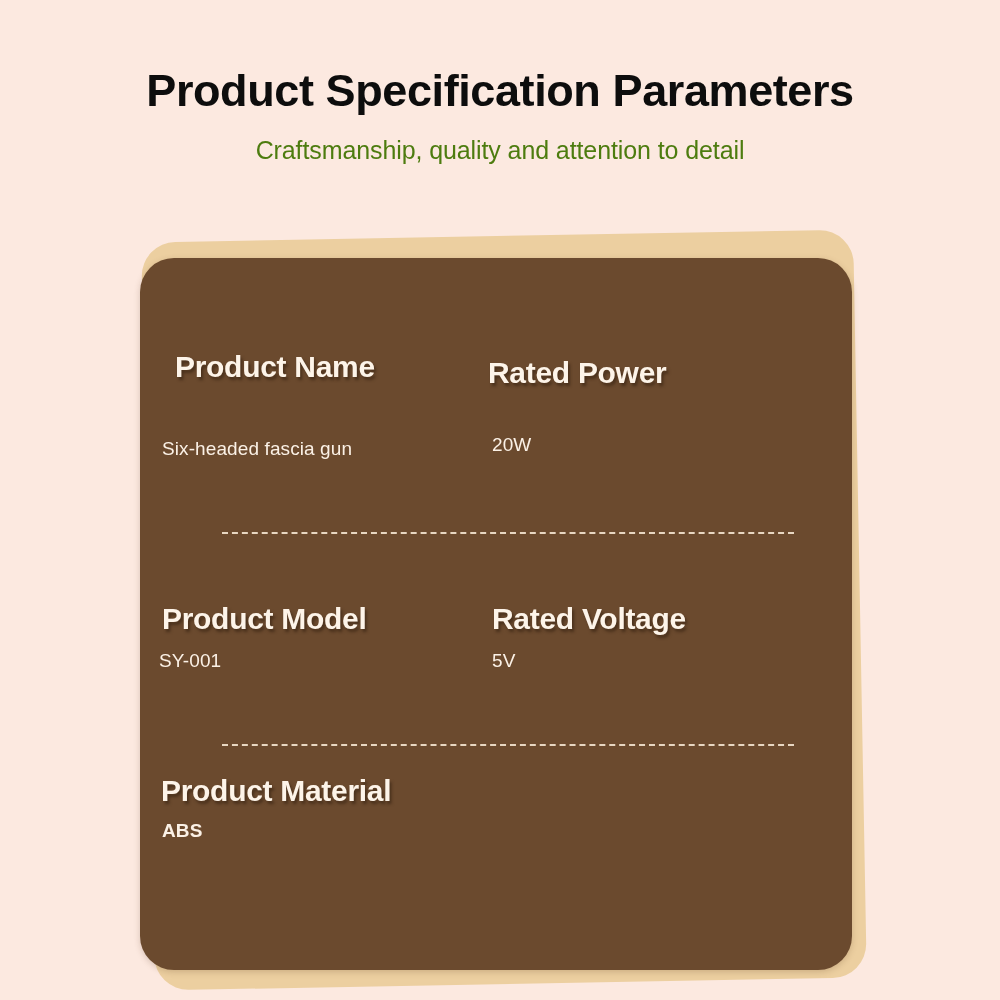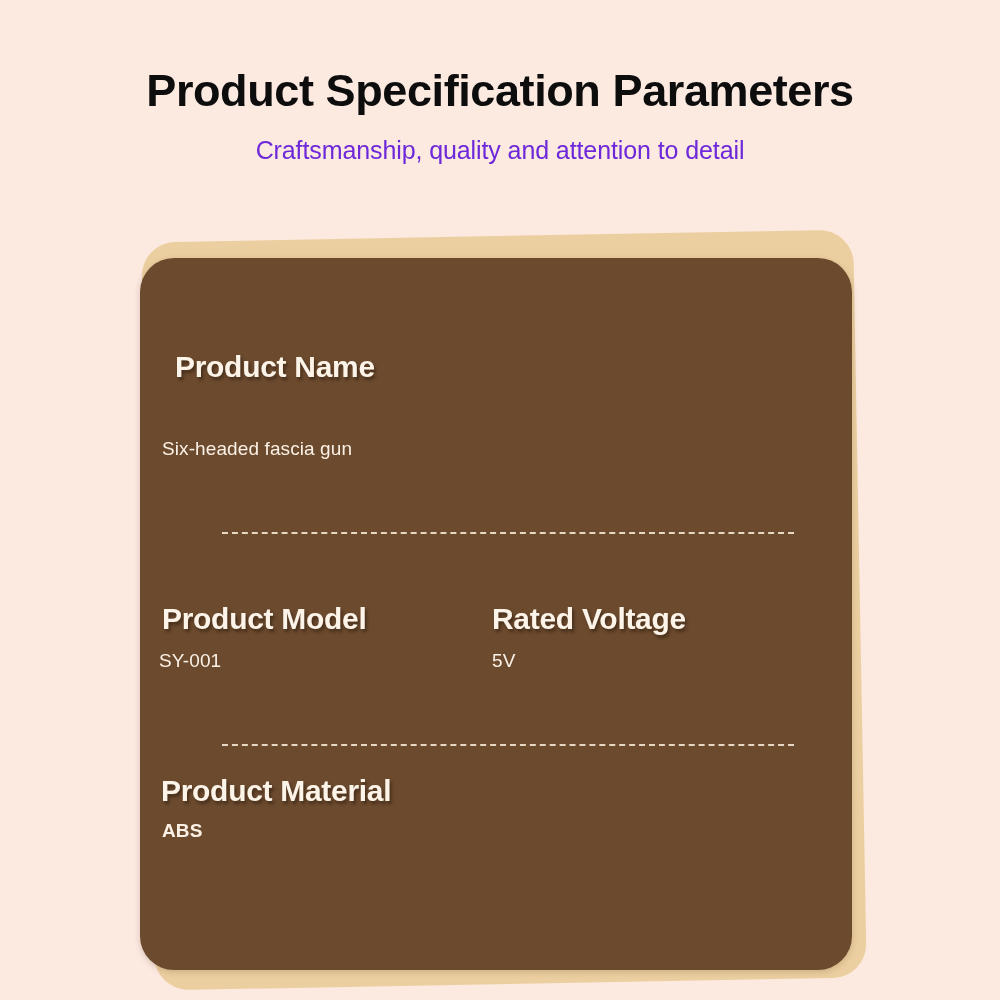--- a/index.html
+++ b/index.html
@@ -38,21 +38,21 @@
     color: #0d0d0d;
     font-family: "Liberation Sans", sans-serif;
     line-height: 1.12;
     text-align: center;
   }
   .subtitle {
     margin: 0;
     padding-top: 20px;
     font-size: 25px;
     font-weight: normal;
-    color: #6d28d9;
+    color: #4d7c0f;
     letter-spacing: -0.1px;
     font-family: "Liberation Sans", sans-serif;
   }
 
   
   .card-stack {
     position: absolute;
     left: 140px;
     top: 236px;
     width: 720px;
@@ -166,20 +166,24 @@
     <div class="card-backing"></div>
 
     <div class="card">
       <div class="spec-rows">
 
         <div class="spec-row r1">
           <div class="cell left">
             <span class="spec-label">Product Name</span>
             <span class="spec-value">Six-headed fascia gun</span>
           </div>
+          <div class="cell right">
+            <span class="spec-label">Rated Power</span>
+            <span class="spec-value">20W</span>
+          </div>
         </div>
 
         <div class="divider d1"></div>
 
         <div class="spec-row r2">
           <div class="cell left">
             <span class="spec-label">Product Model</span>
             <span class="spec-value">SY-001</span>
           </div>
           <div class="cell right">

